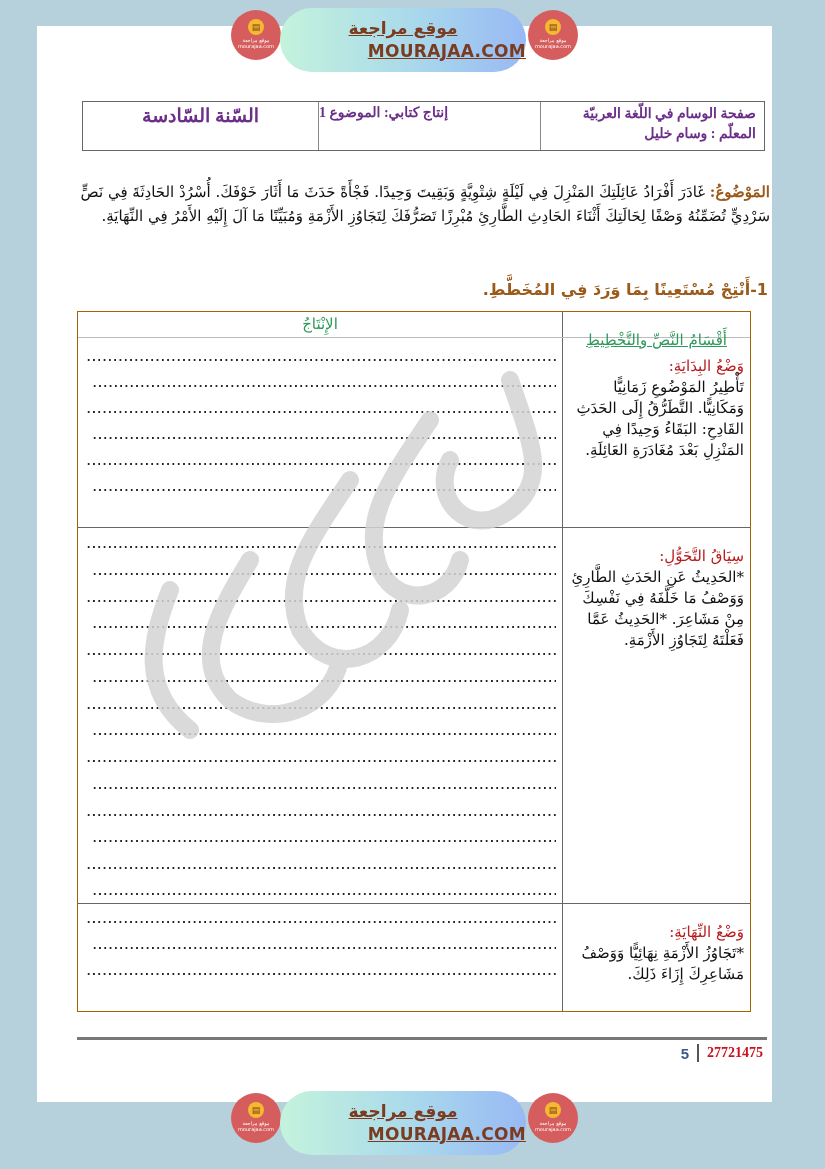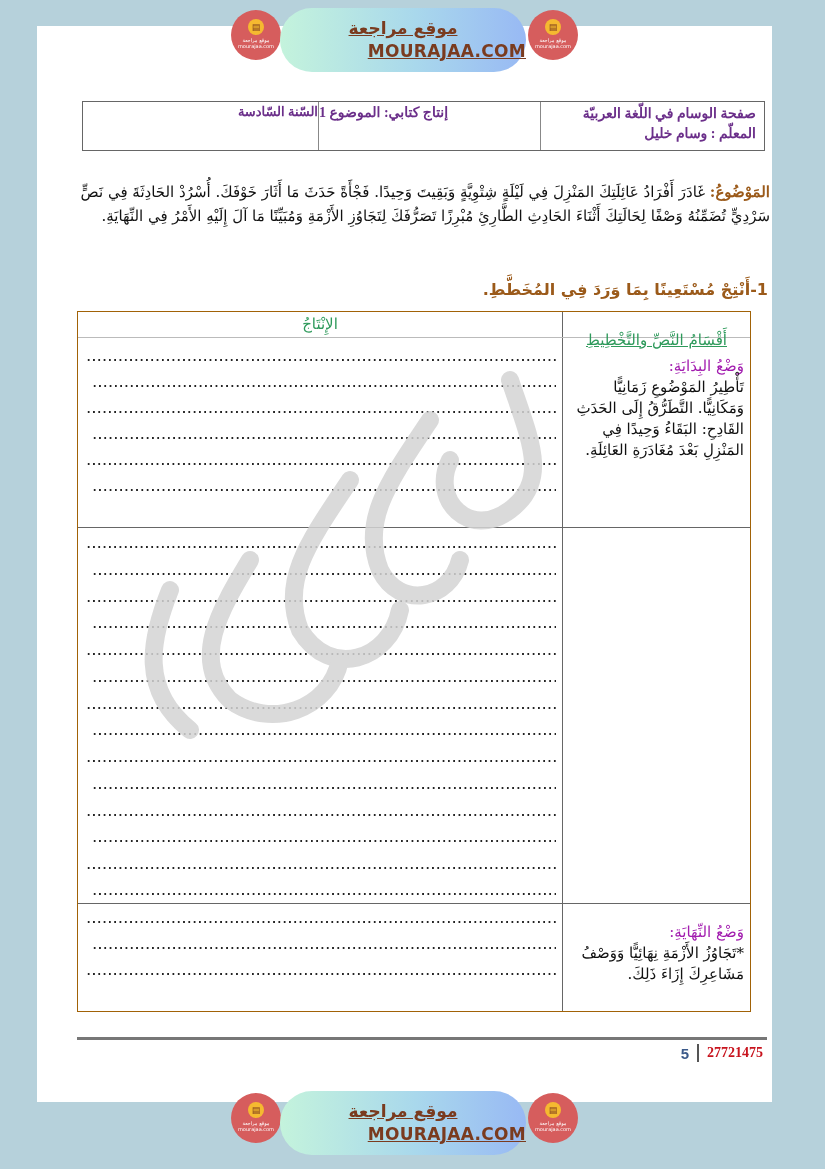--- a/index.html
+++ b/index.html
@@ -55,21 +55,21 @@
   
   .hdr {
     position: absolute;
     left: 82px; top: 101px; width: 683px; height: 50px;
     border: 1px solid #666;
     display: flex; direction: rtl;
   }
   .hdr > div { height: 100%; border-left: 1px solid #888; color: #6b2f8a; font-weight: bold; font-family: "Liberation Serif", serif; }
   .hdr .c1 { width: 224px; padding: 2px 8px; font-size: 14px; line-height: 20px; text-align: right; }
   .hdr .c2 { width: 222px; font-size: 14px; text-align: left; padding-top: 2px; }
-  .hdr .c3 { flex: 1; border-left: none; font-size: 13px; text-align: right; padding-top: 2px; }
+  .hdr .c3 { flex: 1; border-left: none; font-size: 19px; text-align: center; padding-top: 2px; }
 
   
   .subject {
     position: absolute;
     left: 80px; top: 180px; width: 690px;
     direction: rtl; text-align: right;
     font-family: "DejaVu Serif", serif;
     font-size: 15px; line-height: 24px; color: #111;
   }
   .subject .label { color: #9b5a1a; font-weight: bold; }
@@ -96,21 +96,21 @@
   .cell-left { position: absolute; left: 0; top: 0; width: 484px; height: 100%; }
   .cell-right {
     position: absolute; left: 485px; top: 16px; right: 0; height: 100%;
     direction: rtl; text-align: right; padding: 2px 6px 0 4px;
     font-family: "DejaVu Serif", serif; font-size: 15px; line-height: 21px; color: #111;
   }
   .head .cell-left, .head .cell-right {
     text-align: center; color: #2e9a5b; font-size: 15px; line-height: 24px; font-family: "DejaVu Serif", serif;
   }
   .head .cell-right { text-decoration: underline; padding: 0; }
-  .sec-title { color: #a21caf; font-weight: normal; }
+  .sec-title { color: #b91c1c; font-weight: normal; }
   .dots { position: absolute; left: 8px; width: 470px; height: 2px;
     background-image: radial-gradient(circle, #222 0.9px, transparent 1.1px);
     background-size: 5.3px 2px; background-repeat: repeat-x; }
   .dots.short { left: 14px; width: 464px; }
 
   
   .watermark {
     position: absolute; left: 130px; top: 360px; width: 430px; height: 380px;
     pointer-events: none; z-index: 1;
   }
@@ -204,20 +204,24 @@
       <div class="dots short" style="top:152px"></div>
       <div class="dots" style="top:179px"></div>
       <div class="dots short" style="top:205px"></div>
       <div class="dots" style="top:232px"></div>
       <div class="dots short" style="top:259px"></div>
       <div class="dots" style="top:286px"></div>
       <div class="dots short" style="top:312px"></div>
       <div class="dots" style="top:339px"></div>
       <div class="dots short" style="top:365px"></div>
     </div>
+    <div class="cell-right">
+      <div class="sec-title">سِيَاقُ التَّحَوُّلِ:</div>
+      <div>*الحَدِيثُ عَنِ الحَدَثِ الطَّارِئِ وَوَصْفُ مَا خَلَّفَهُ فِي نَفْسِكَ مِنْ مَشَاعِرَ. *الحَدِيثُ عَمَّا فَعَلْتَهُ لِتَجَاوُزِ الأَزْمَةِ.</div>
+    </div>
   </div>
 
   <div class="row r3">
     <div class="cell-left">
       <div class="dots" style="top:17px"></div>
       <div class="dots short" style="top:43px"></div>
       <div class="dots" style="top:69px"></div>
     </div>
     <div class="cell-right">
       <div class="sec-title">وَضْعُ النِّهَايَةِ:</div>

